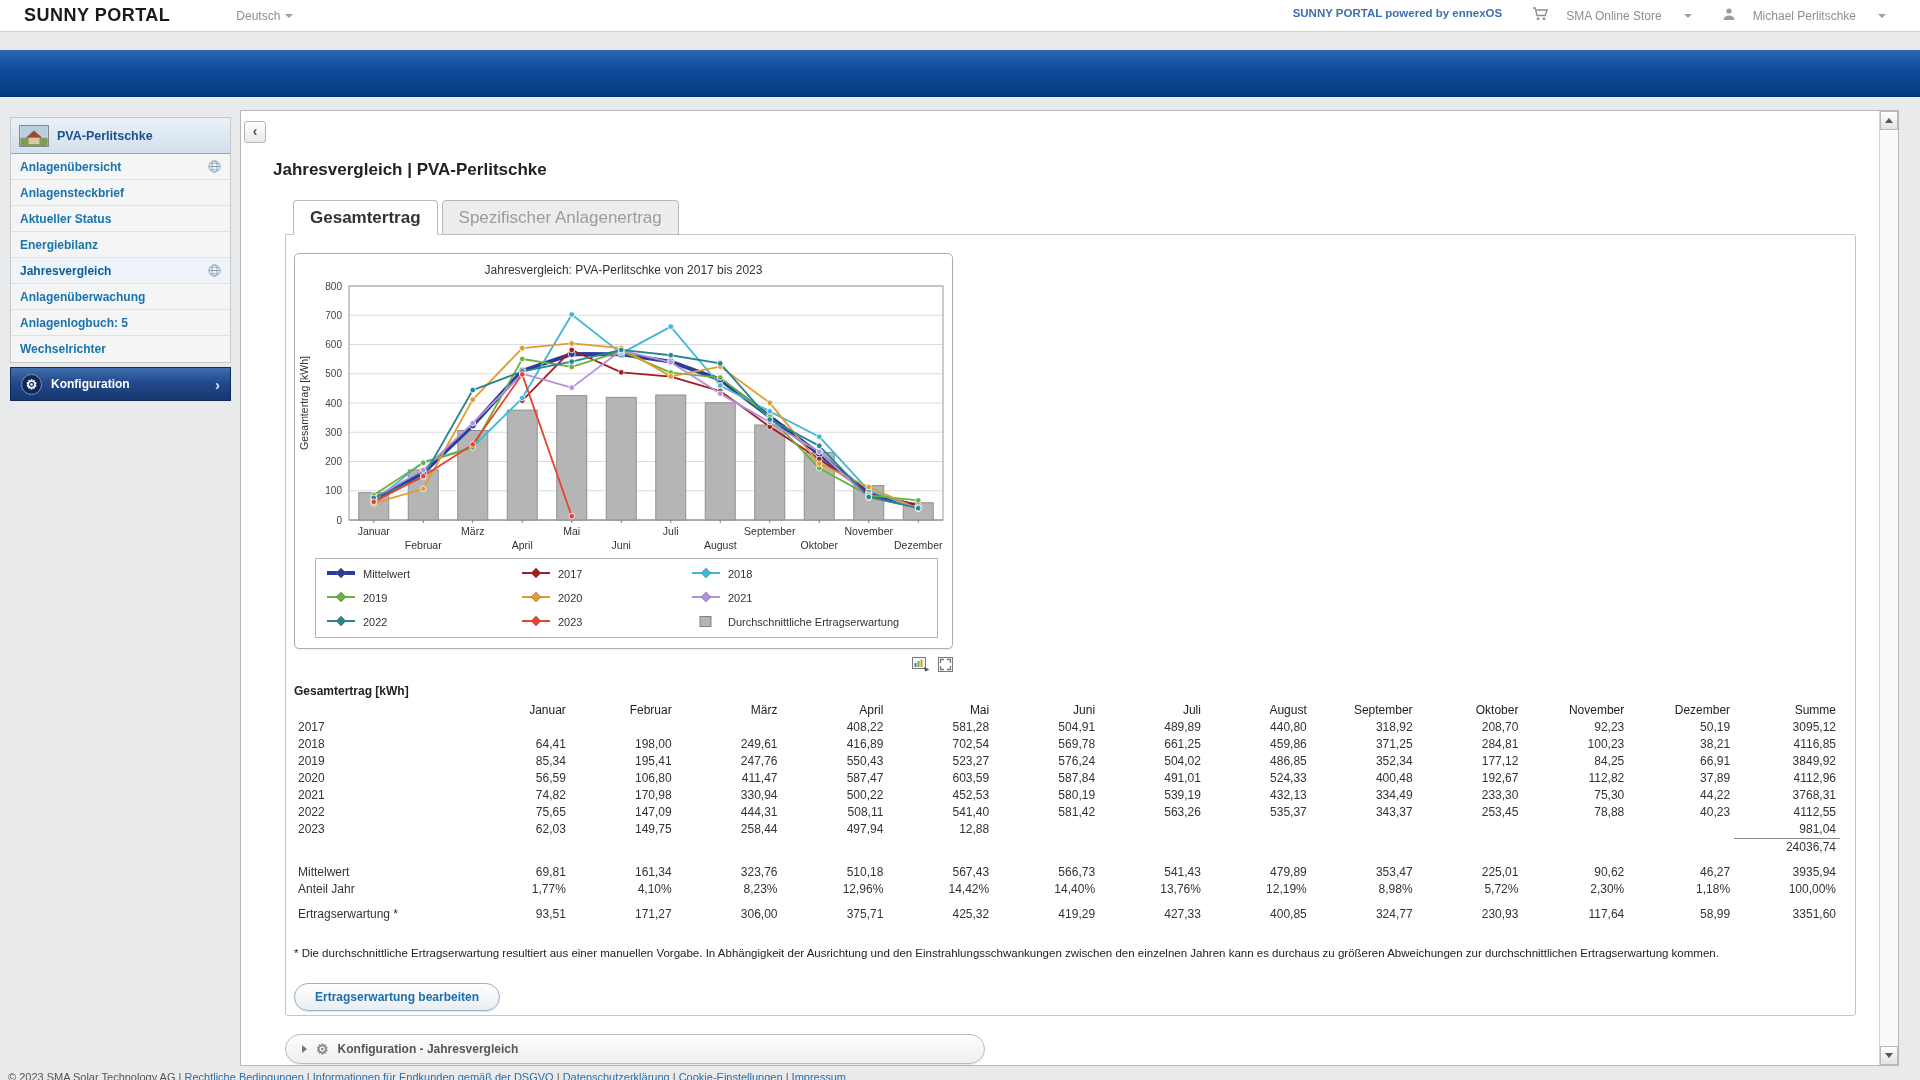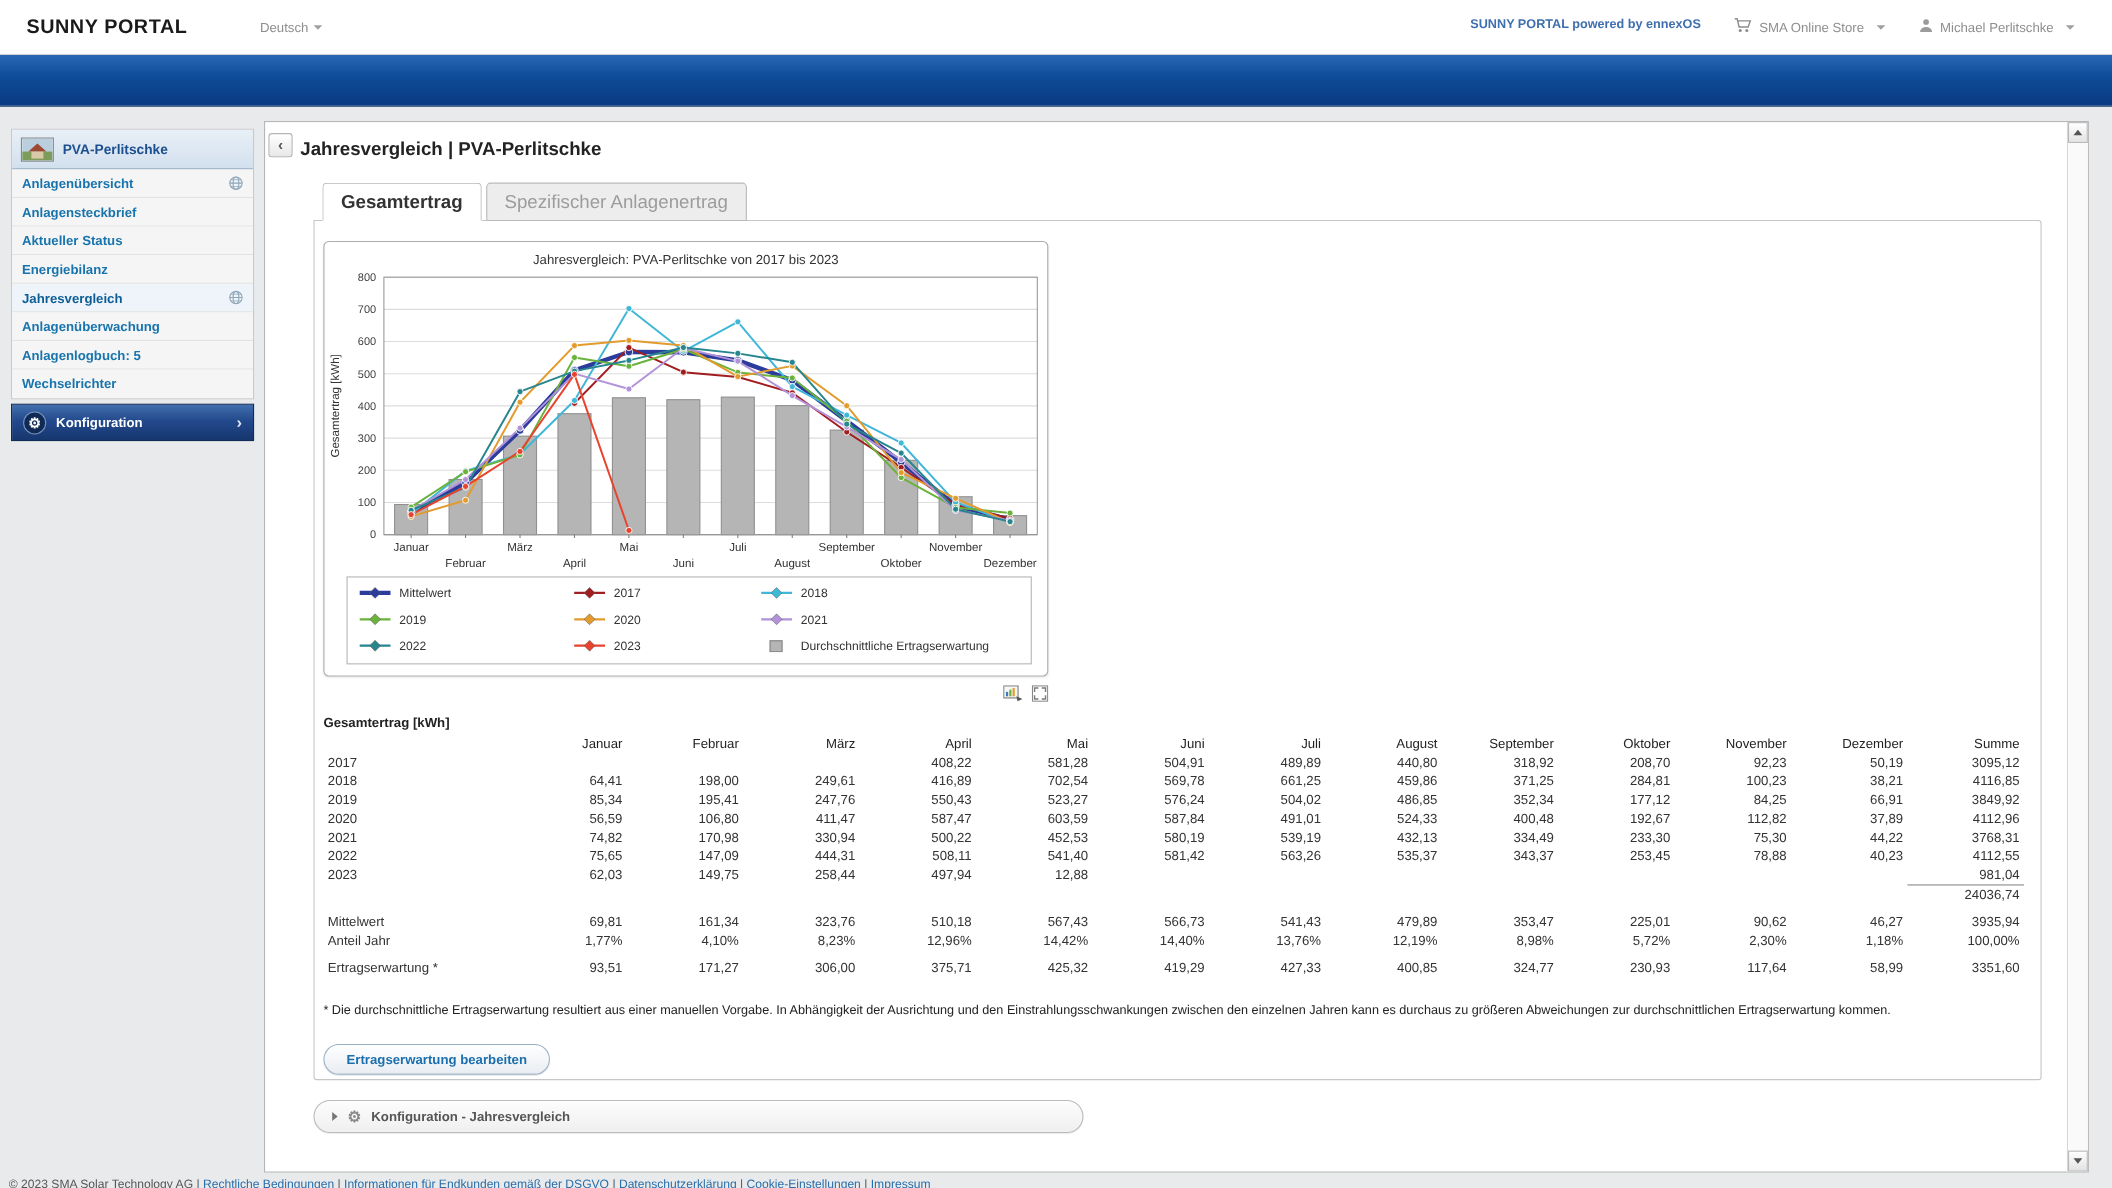--- a/index.html
+++ b/index.html
@@ -6,29 +6,29 @@
   html,body { margin:0; padding:0; }
   body {
     width:1920px; height:1080px; overflow:hidden; position:relative;
     background:#e8eaec;
     font-family:"Liberation Sans", sans-serif;
     color:#333;
   }
 
   
   .topbar {
-    position:absolute; left:0; top:0; width:1920px; height:50px;
+    position:absolute; left:0; top:0; width:1920px; height:32px;
     background:#ffffff; border-bottom:1px solid #d2d2d2;
     display:flex; align-items:center; padding:0 34px 0 24px;
   }
   .logo { font-size:18px; font-weight:800; letter-spacing:.5px; color:#1a1a1a; }
   .lang { margin-left:66px; font-size:12px; color:#8e8e8e; display:flex; align-items:center; cursor:pointer; }
   .topbar-right { margin-left:auto; display:flex; align-items:flex-start; gap:30px; }
   .powered { font-size:11.5px; font-weight:700; color:#3f6fae; }
-  .top-item { display:flex; align-items:center; gap:6px; font-size:12px; color:#8e8e8e; cursor:pointer; }
+  .top-item { display:flex; align-items:center; gap:17px; font-size:12px; color:#8e8e8e; cursor:pointer; }
   .caret { display:inline-block; width:0; height:0; border-left:4px solid transparent;
            border-right:4px solid transparent; border-top:4px solid #a0a0a0; margin-left:5px; }
 
   
   .blueband {
     position:absolute; left:0; top:50px; width:1920px; height:47px;
     background:linear-gradient(180deg,#2a67b5 0%, #0f4c9a 40%, #083a80 100%);
     border-bottom:1px solid #0a2f66;
   }
 
@@ -65,21 +65,21 @@
   
   .panel {
     position:absolute; left:240px; top:110px; width:1659px; height:956px;
     background:#ffffff; border:1px solid #b6b6b6;
   }
   .collapse-btn {
     position:absolute; left:3px; top:10px; width:22px; height:22px;
     border:1px solid #b5b5b5; border-radius:3px; background:linear-gradient(#ffffff,#e8e8e8);
     font-size:14px; font-weight:700; color:#555; text-align:center; line-height:19px; cursor:pointer;
   }
-  .content { padding:15px 40px 0 32px; }
+  .content { padding:49px 40px 0 32px; }
   .page-title { font-size:17px; font-weight:700; color:#222; margin:0 0 20px 0; }
 
   .tabs { display:flex; margin-left:20px; margin-bottom:-1px; position:relative; z-index:2; }
   .tab {
     padding:7px 16px 6px; font-size:17px; border:1px solid #b9b9b9; border-bottom:1px solid #b9b9b9;
     border-radius:4px 4px 0 0; margin-right:4px; cursor:pointer;
   }
   .tab.active { background:#fff; font-weight:700; color:#333; border-bottom:1px solid #ffffff; }
   .tab.inactive { background:#ededed; color:#9c9c9c; }
 

